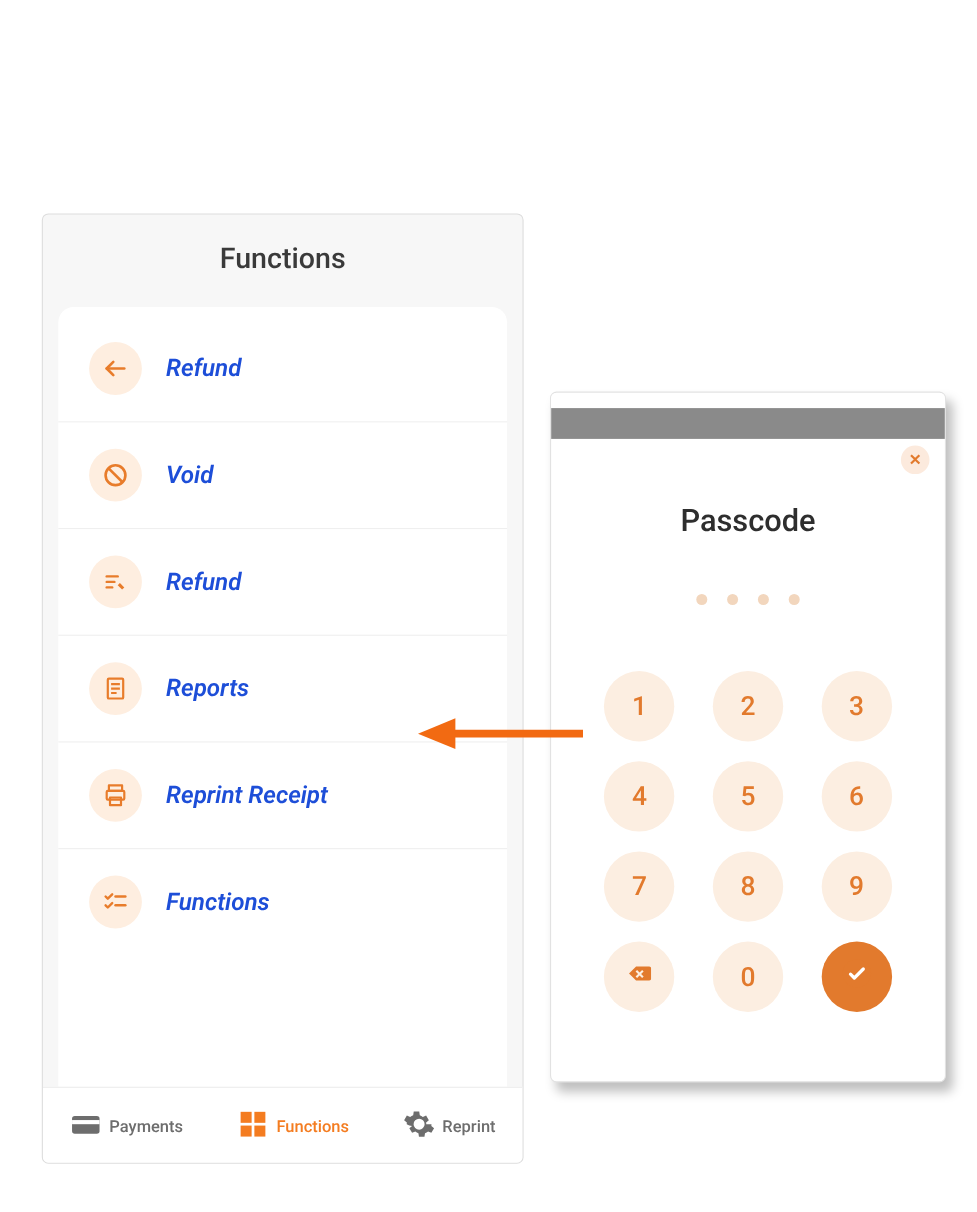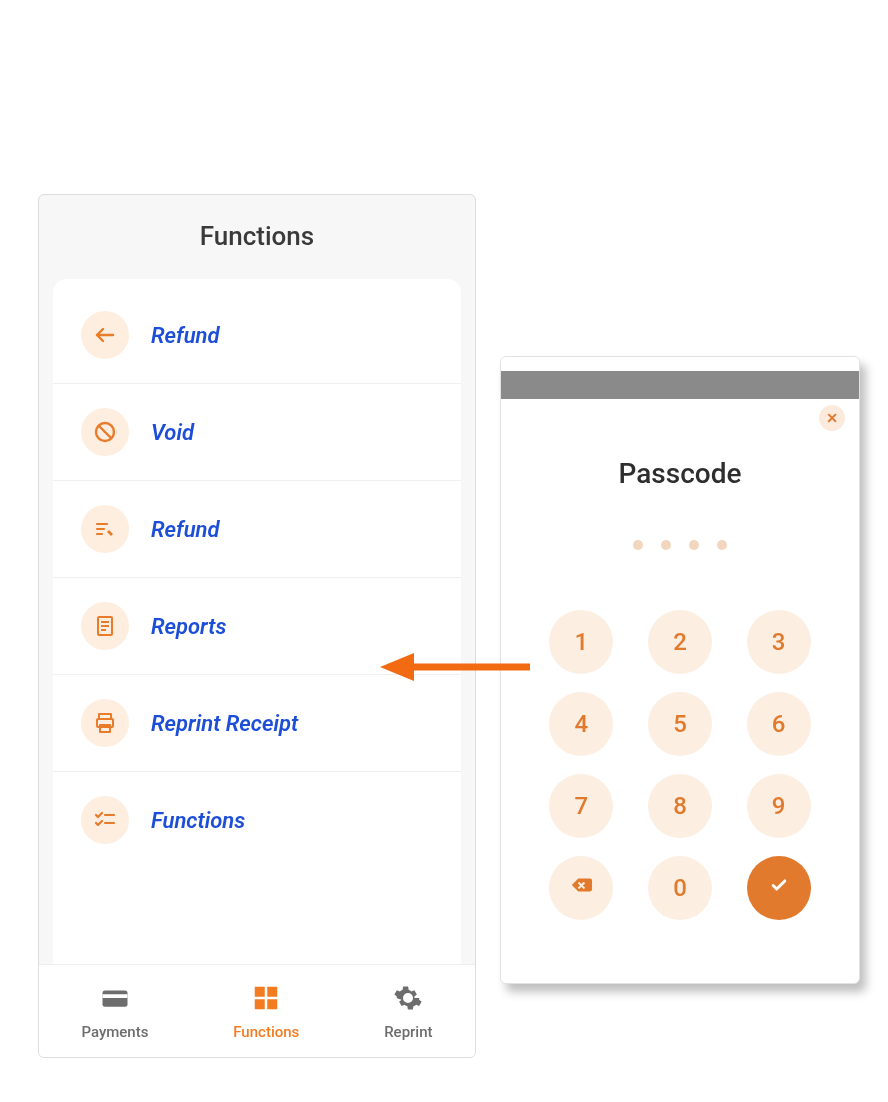--- a/index.html
+++ b/index.html
@@ -67,21 +67,20 @@
   .bottom-nav {
     background: #fff;
     border-top: 1px solid #eee;
     display: flex;
     justify-content: space-around;
     align-items: center;
     padding: 18px 0 16px;
   }
   .nav-item {
     display: flex;
-    flex-direction: column;
     align-items: center;
     gap: 6px;
     cursor: pointer;
     color: #6d6d6d;
   }
   .nav-item.active { color: #f47c20; }
   .nav-item svg { width: 30px; height: 30px; }
   .nav-label { font-size: 15px; font-weight: 500; }
   
   .phone-passcode {

